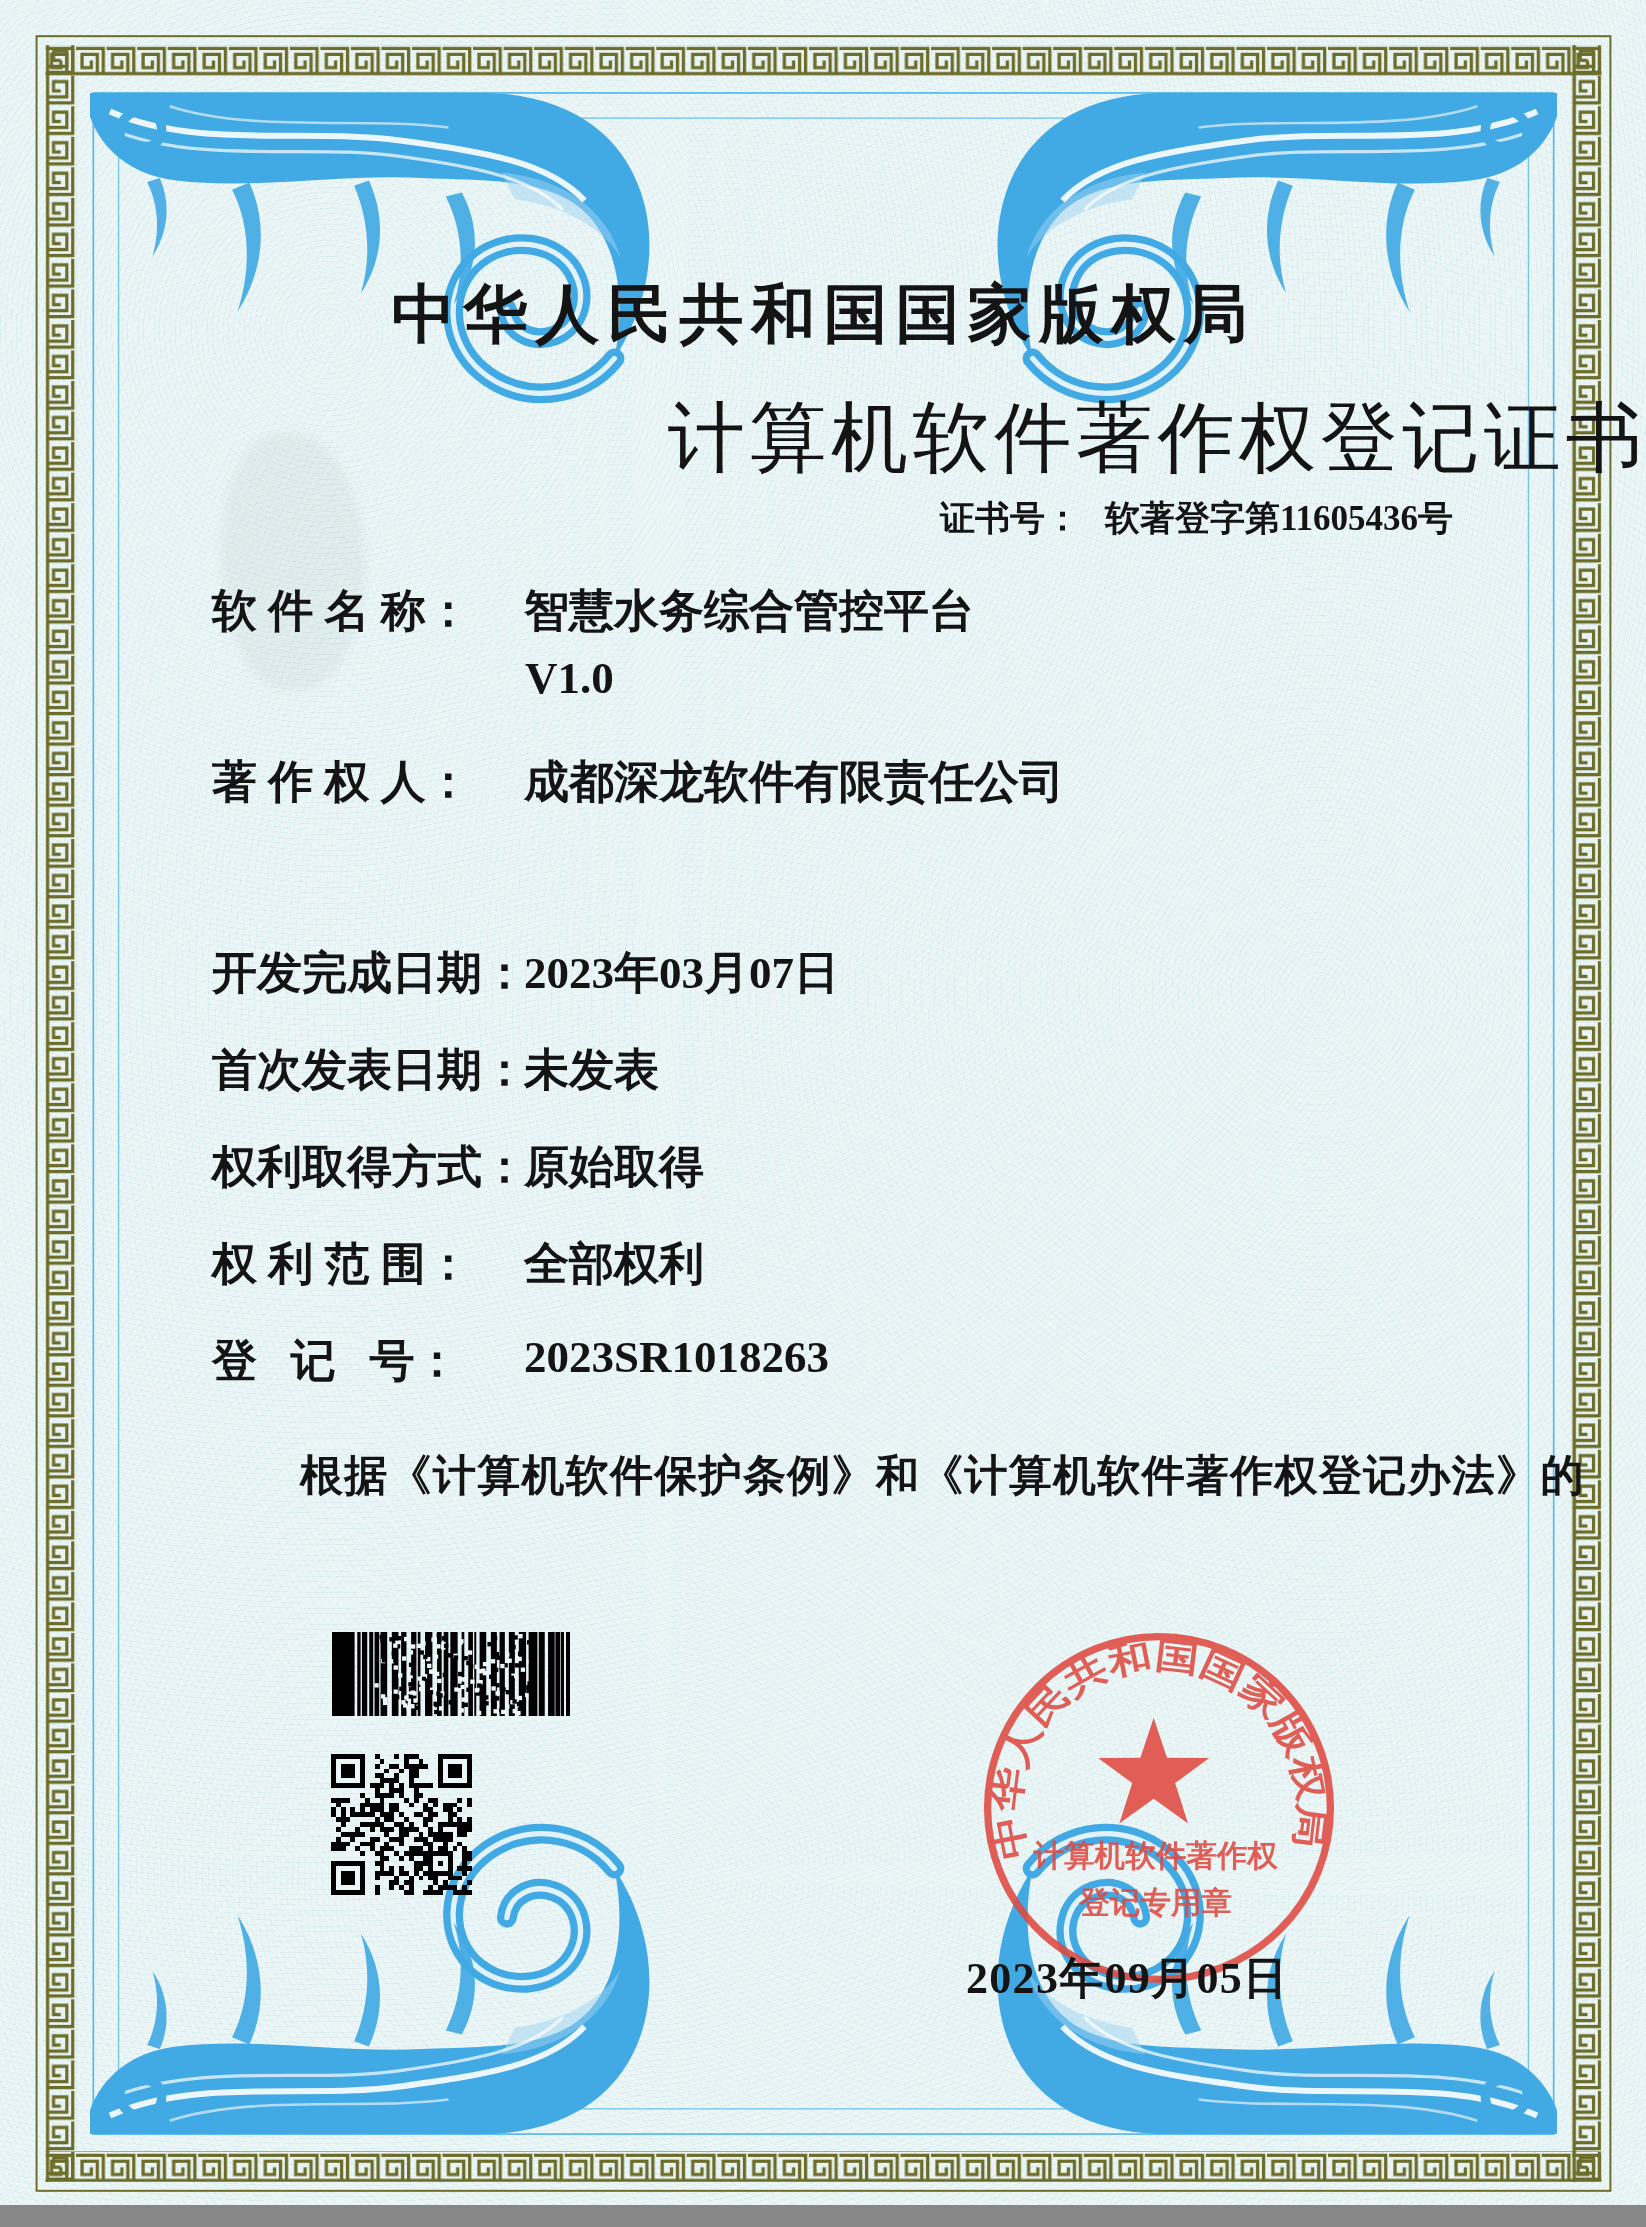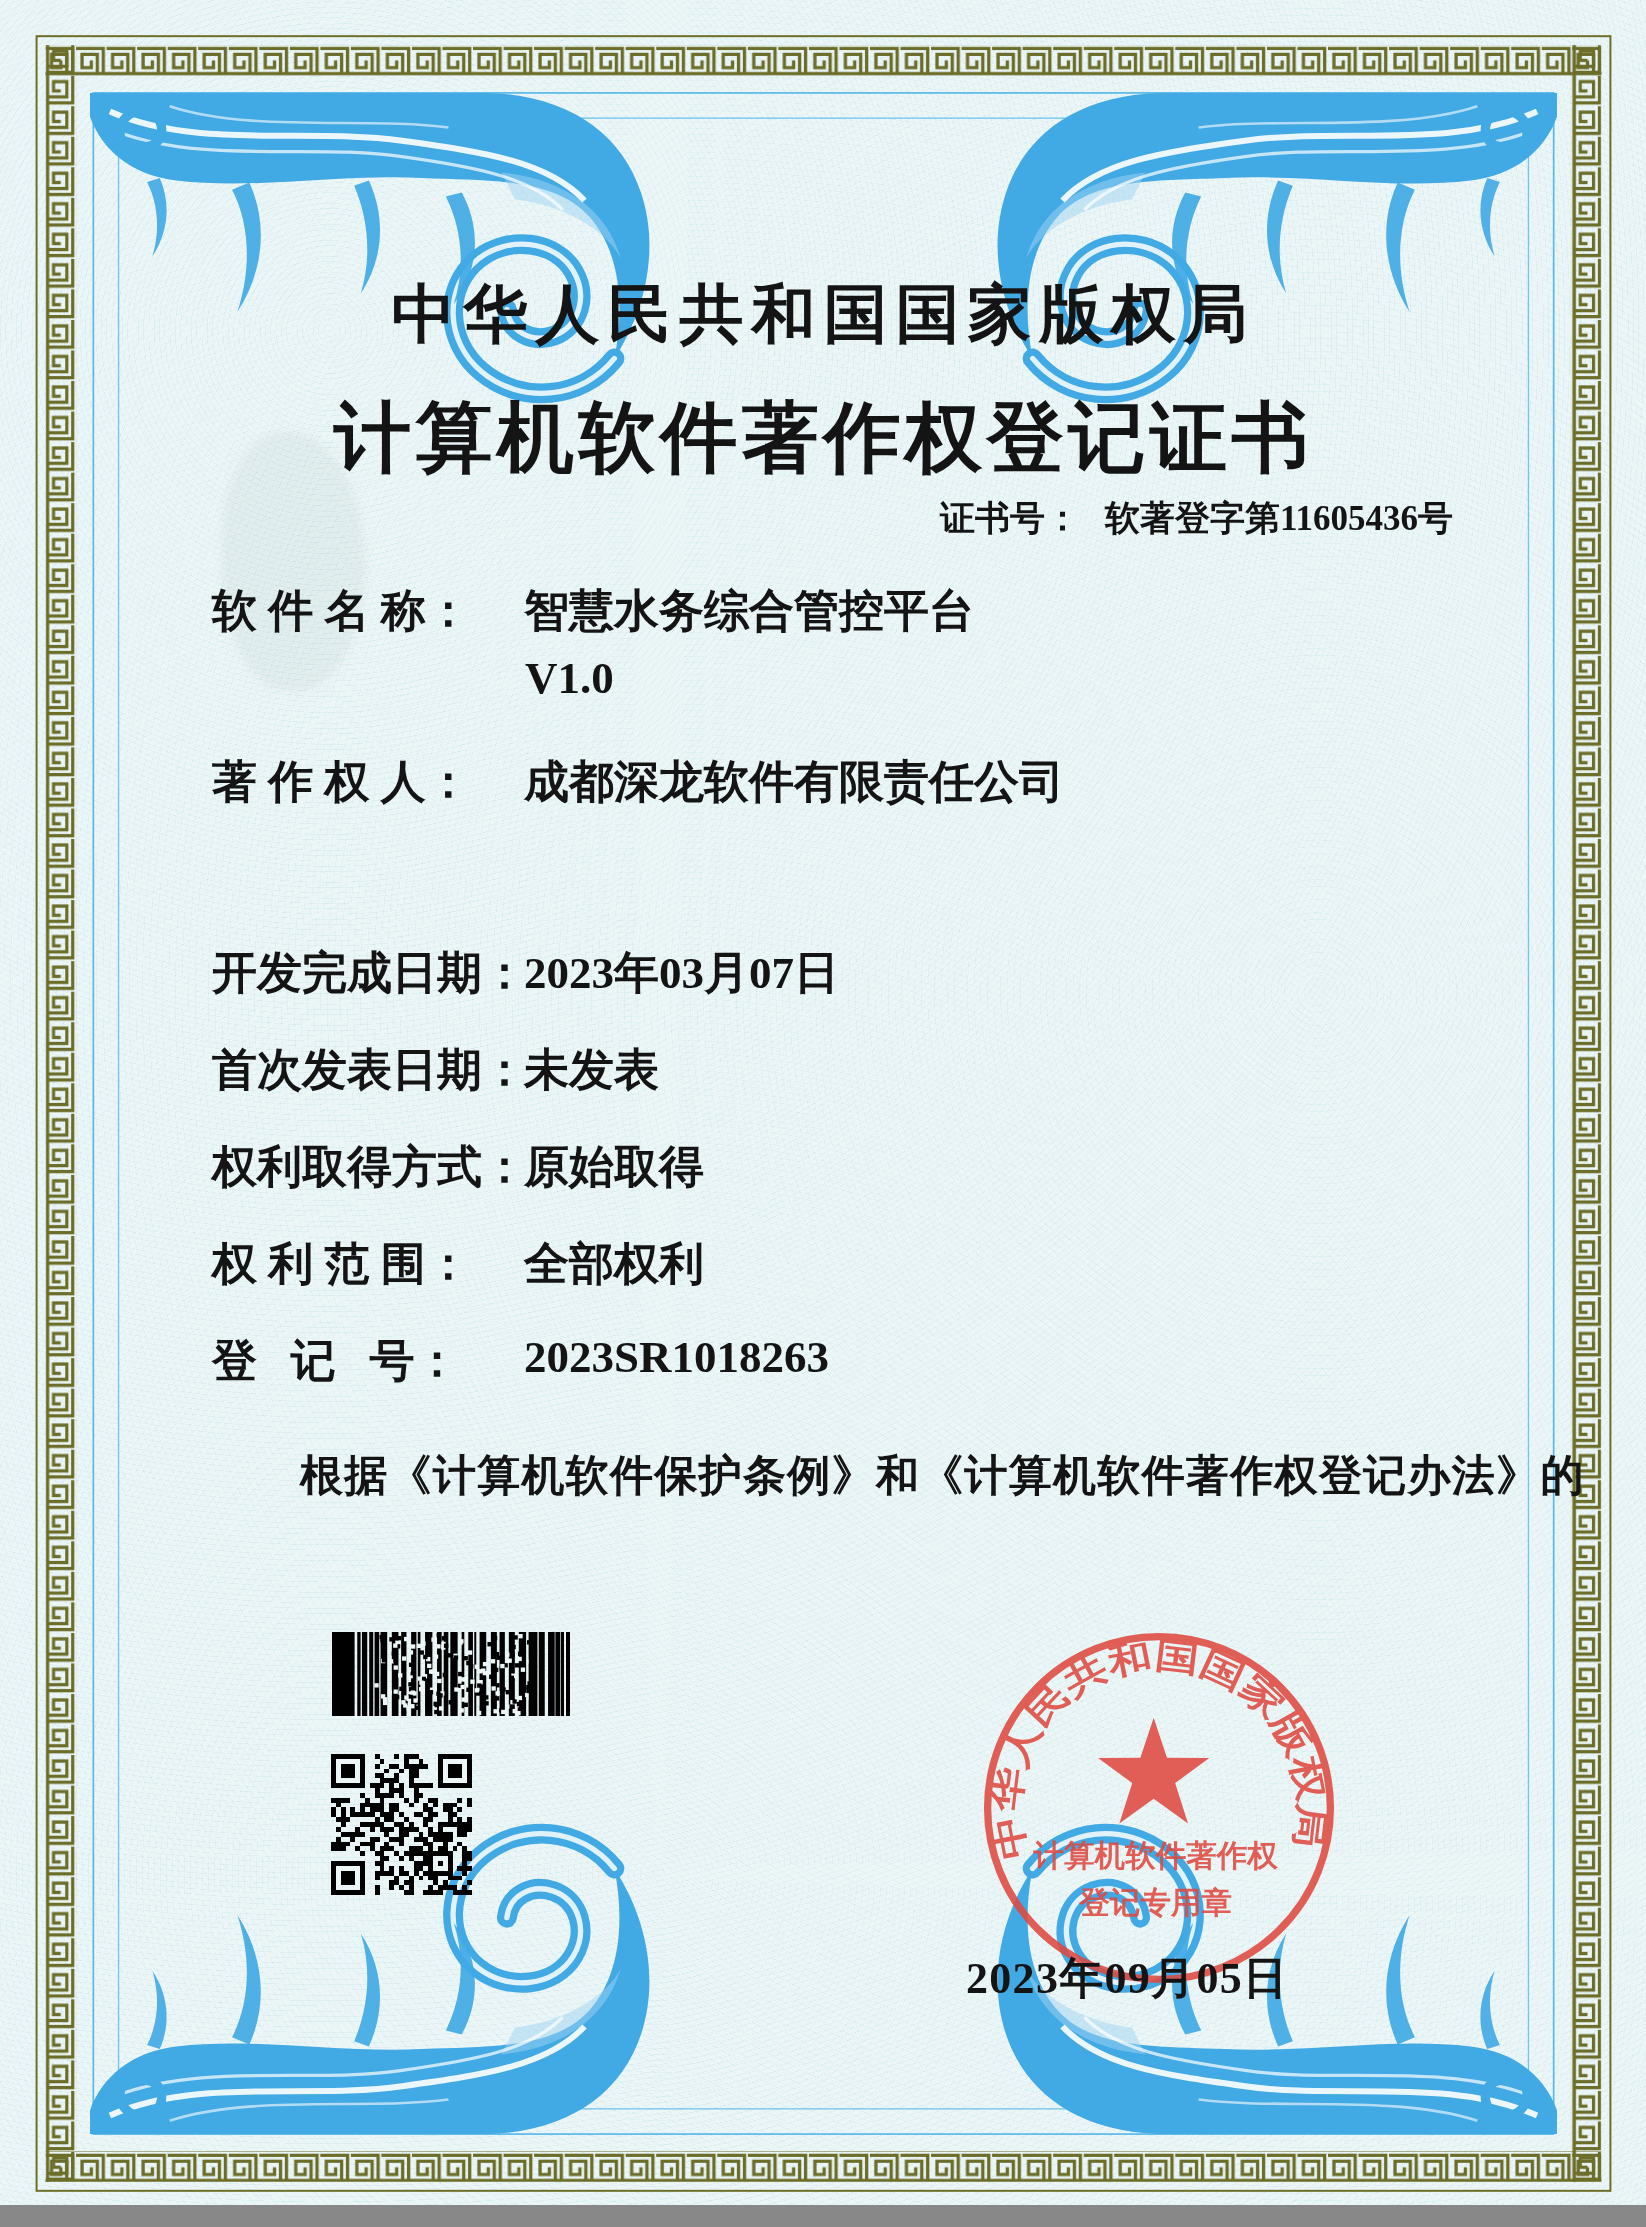--- a/index.html
+++ b/index.html
@@ -21,22 +21,22 @@
   .watermark{
     position:absolute;left:222px;top:432px;width:143px;height:259px;
     background:rgba(140,155,160,.10);border-radius:45% 55% 50% 50%;
     filter:blur(4.6px);
   }
   .title-1{
     left:0;right:0;top:271px;text-align:center;
     font-size:64px;font-weight:900;letter-spacing:8px;white-space:nowrap;
   }
   .title-2{
-    left:0;right:0;top:387px;text-align:center;
-    font-size:77px;font-weight:700;letter-spacing:4.6px;white-space:nowrap;
+    left:0;right:0;top:387px;text-align:right;
+    font-size:77px;font-weight:400;letter-spacing:4.6px;white-space:nowrap;
   }
   .cert-no{
     top:495px;right:194px;
     font-size:35px;font-weight:700;white-space:nowrap;
   }
   .cert-no .gap{display:inline-block;width:25px;}
   .field-row{
     left:212px;
     font-size:45px;font-weight:700;white-space:nowrap;
     display:flex;

